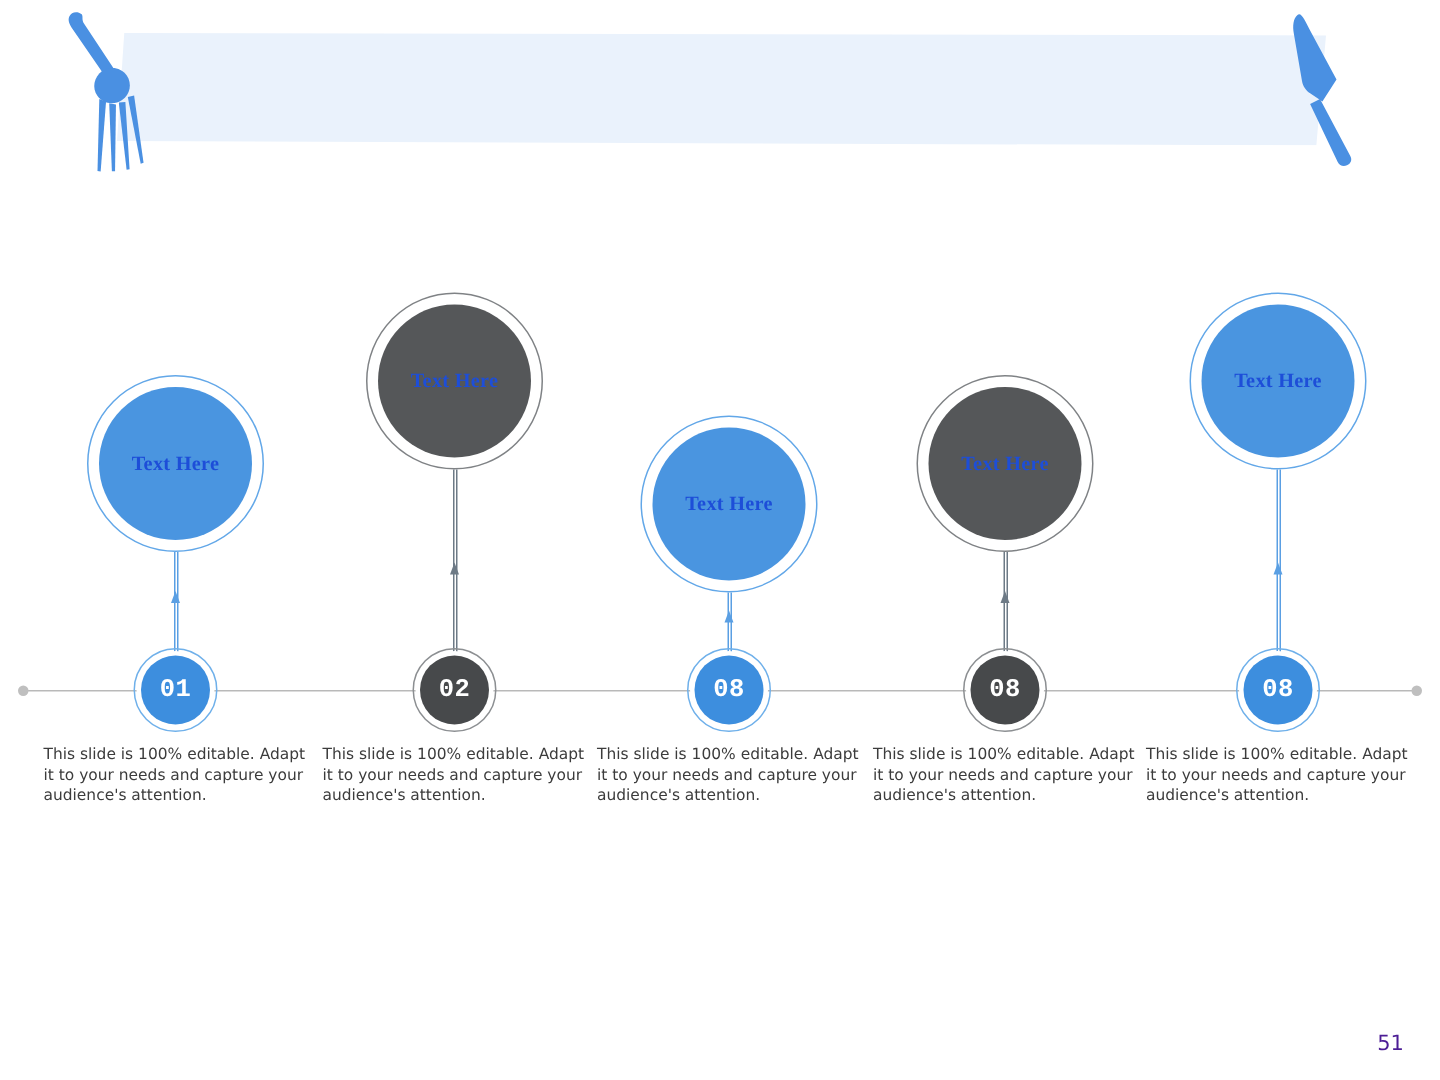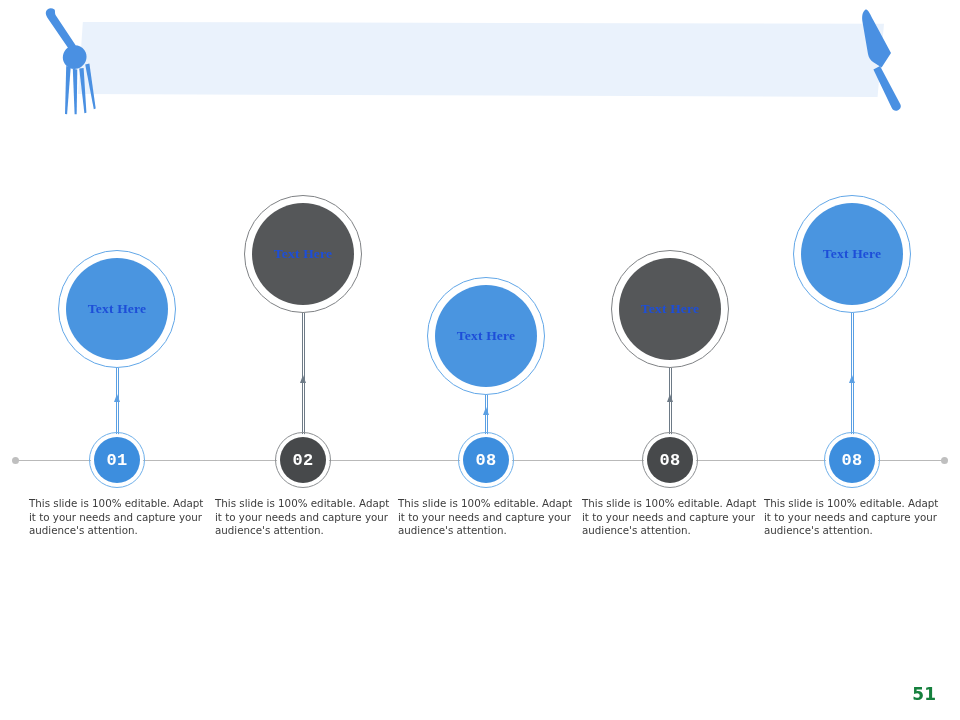--- a/index.html
+++ b/index.html
@@ -181,23 +181,22 @@
     font-size: 10.3px;
     line-height: 13.5px;
     color: #3c3c3c;
   }
 
   
   #page-number {
     position: absolute;
     right: 24px; bottom: 16px;
     font-family: "DejaVu Sans", sans-serif;
-    font-size: 17px;
-    color: #15803d;
-    font-weight: bold;
+    font-size: 14px;
+    color: #4c1d95;
   }
 </style>
 </head>
 <body>
 
 <div id="slide">
 
   <div id="header-band">
     <div class="banner-shape"></div>
 

